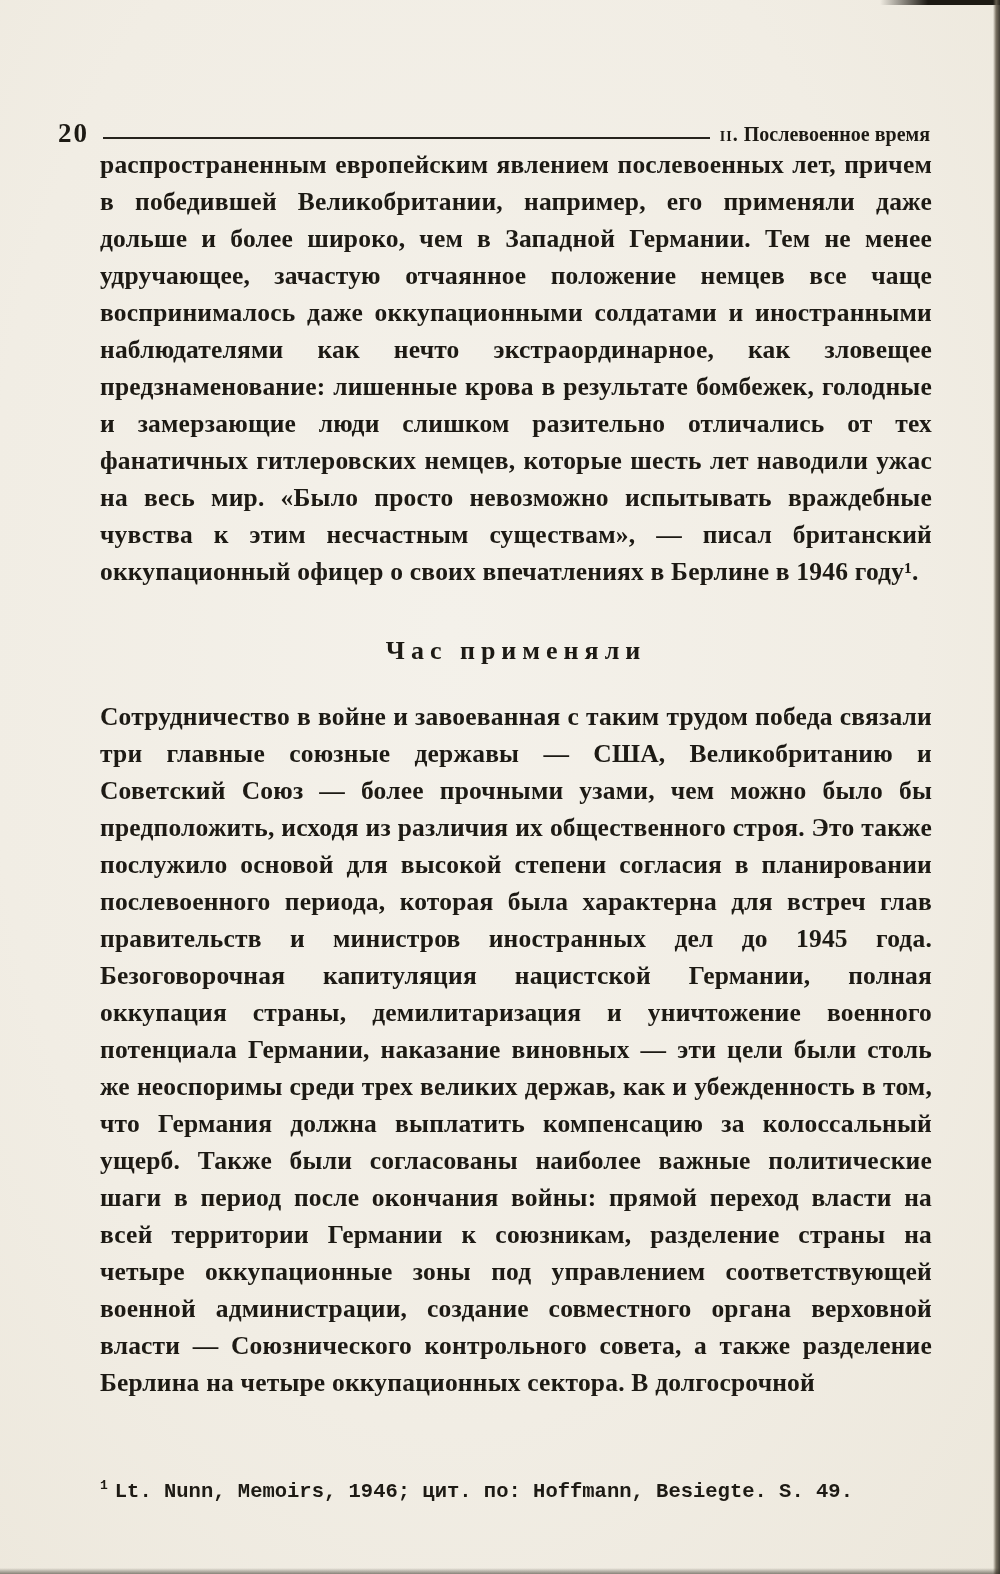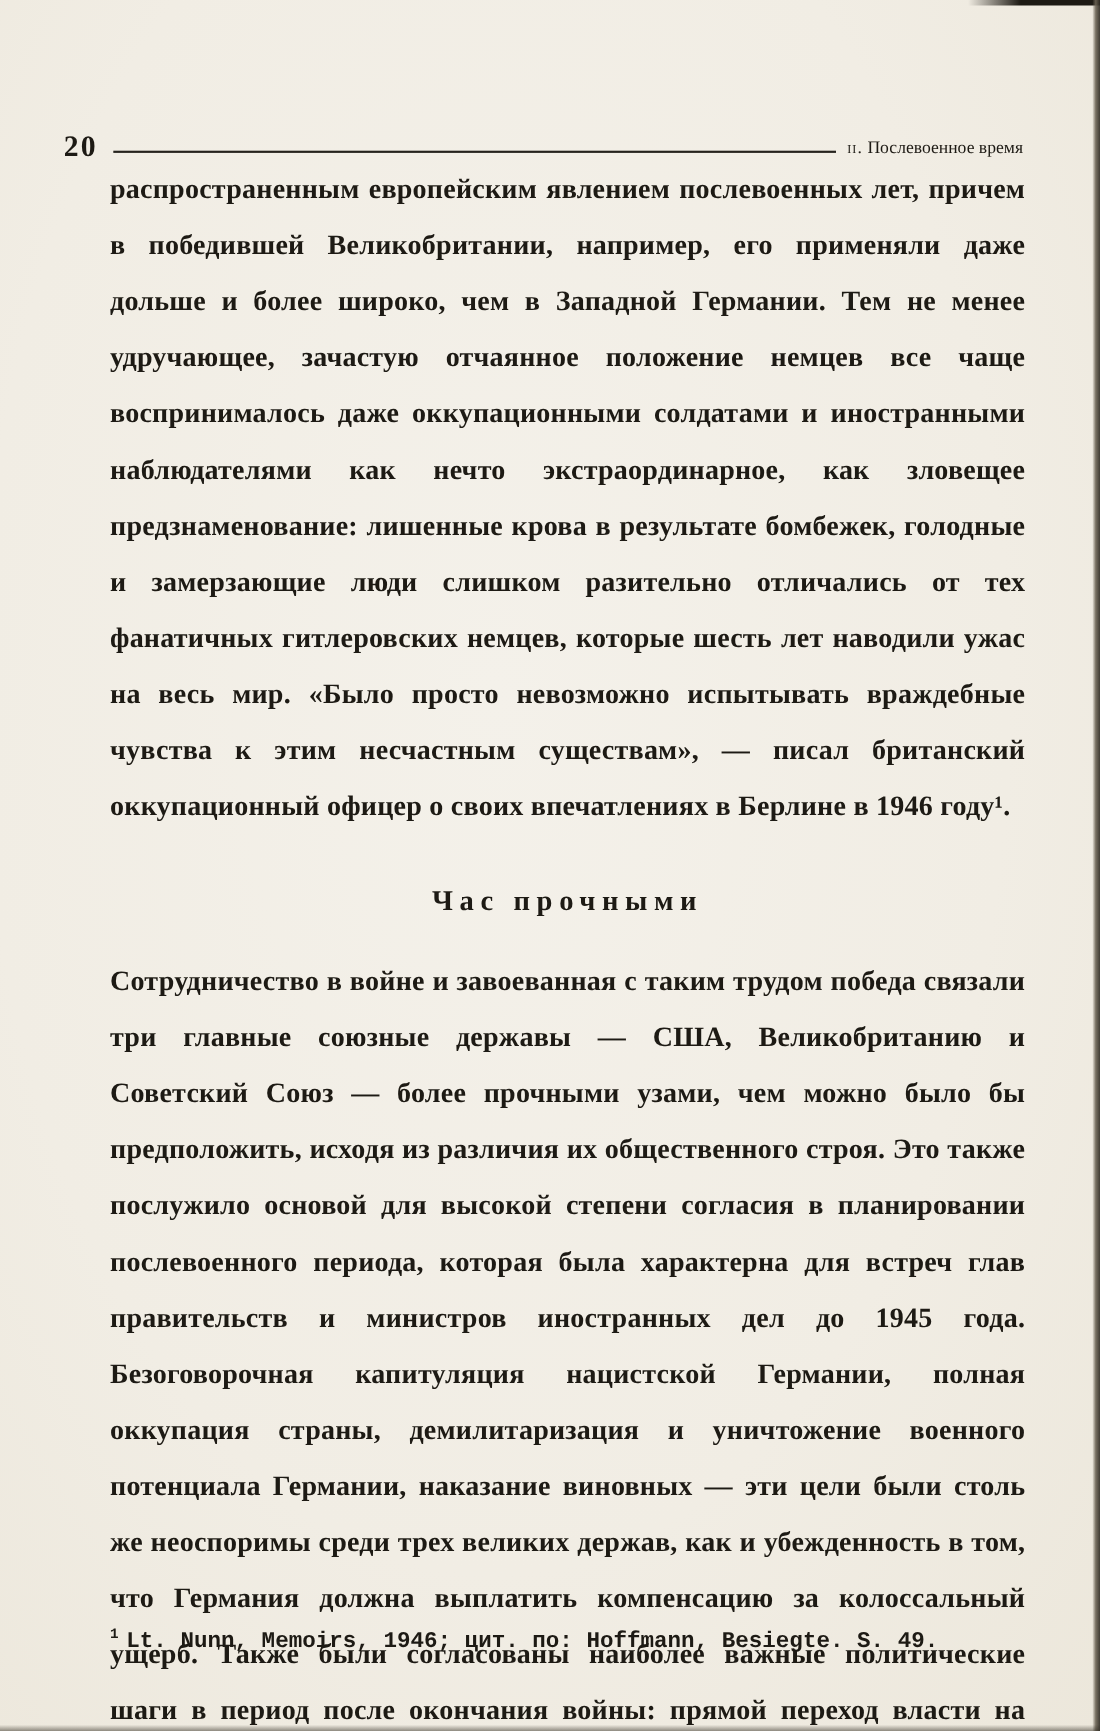--- a/index.html
+++ b/index.html
@@ -54,42 +54,42 @@
     letter-spacing: 2px;
     font-weight: 600;
   }
   .head-rule {
     flex: 1;
     height: 0;
     border-top: 2.5px solid #26231d;
     margin: 8px 10px 0 14px;
   }
   .head-title {
-    font-size: 16px;
-    font-weight: 400;
+    font-size: 20px;
+    font-weight: 700;
     white-space: nowrap;
     margin-top: 2px;
   }
   .head-title .numeral {
     font-variant: small-caps;
     letter-spacing: 1px;
   }
 
   
   .text-block {
     position: absolute;
     top: 146px;
     left: 100px;
     width: 832px;
   }
   .para {
     margin: 0;
     font-size: 25.5px;
     font-weight: 600;
-    line-height: 51px;
+    line-height: 37px;
     text-align: justify;
     text-justify: inter-word;
     letter-spacing: 0.2px;
   }
   .section-heading {
     margin: 46px 0 32px 0;
     text-align: center;
     font-size: 26px;
     font-weight: 700;
     letter-spacing: 6px;
@@ -121,21 +121,21 @@
   <div class="scan-edge-bottom"></div>
 
   <header class="running-head">
     <span class="page-num">20</span>
     <span class="head-rule"></span>
     <span class="head-title"><span class="numeral">ii.</span> <span>Послевоенное время</span></span>
   </header>
 
   <main class="text-block">
     <p class="para">распространенным европейским явлением послевоенных лет, причем в победившей Великобритании, например, его применяли даже дольше и более широко, чем в Западной Германии. Тем не менее удручающее, зачастую отчаянное положение немцев все чаще воспринималось даже оккупационными солдатами и иностранными наблюдателями как нечто экстраординарное, как зловещее предзнаменование: лишенные крова в результате бомбежек, голодные и замерзающие люди слишком разительно отличались от тех фанатичных гитлеровских немцев, которые шесть лет наводили ужас на весь мир. «Было просто невозможно испытывать враждебные чувства к этим несчастным существам», — писал британский оккупационный офицер о своих впечатлениях в Берлине в 1946 году¹.</p>
-    <h2 class="section-heading">Час прочными</h2>
+    <h2 class="section-heading">Час применяли</h2>
     <p class="para">Сотрудничество в войне и завоеванная с таким трудом победа связали три главные союзные державы — США, Великобританию и Советский Союз — более прочными узами, чем можно было бы предположить, исходя из различия их общественного строя. Это также послужило основой для высокой степени согласия в планировании послевоенного периода, которая была характерна для встреч глав правительств и министров иностранных дел до 1945 года. Безоговорочная капитуляция нацистской Германии, полная оккупация страны, демилитаризация и уничтожение военного потенциала Германии, наказание виновных — эти цели были столь же неоспоримы среди трех великих держав, как и убежденность в том, что Германия должна выплатить компенсацию за колоссальный ущерб. Также были согласованы наиболее важные политические шаги в период после окончания войны: прямой переход власти на всей территории Германии к союзникам, разделение страны на четыре оккупационные зоны под управлением соответствующей военной администрации, создание совместного органа верховной власти — Союзнического контрольного совета, а также разделение Берлина на четыре оккупационных сектора. В долгосрочной</p>
   </main>
 
   <footer class="footnote">
     <sup>1</sup><span>Lt. Nunn, Memoirs, 1946; цит. по: Hoffmann, Besiegte. S. 49.</span>
   </footer>
 
 </div>
 
 </body></html>

